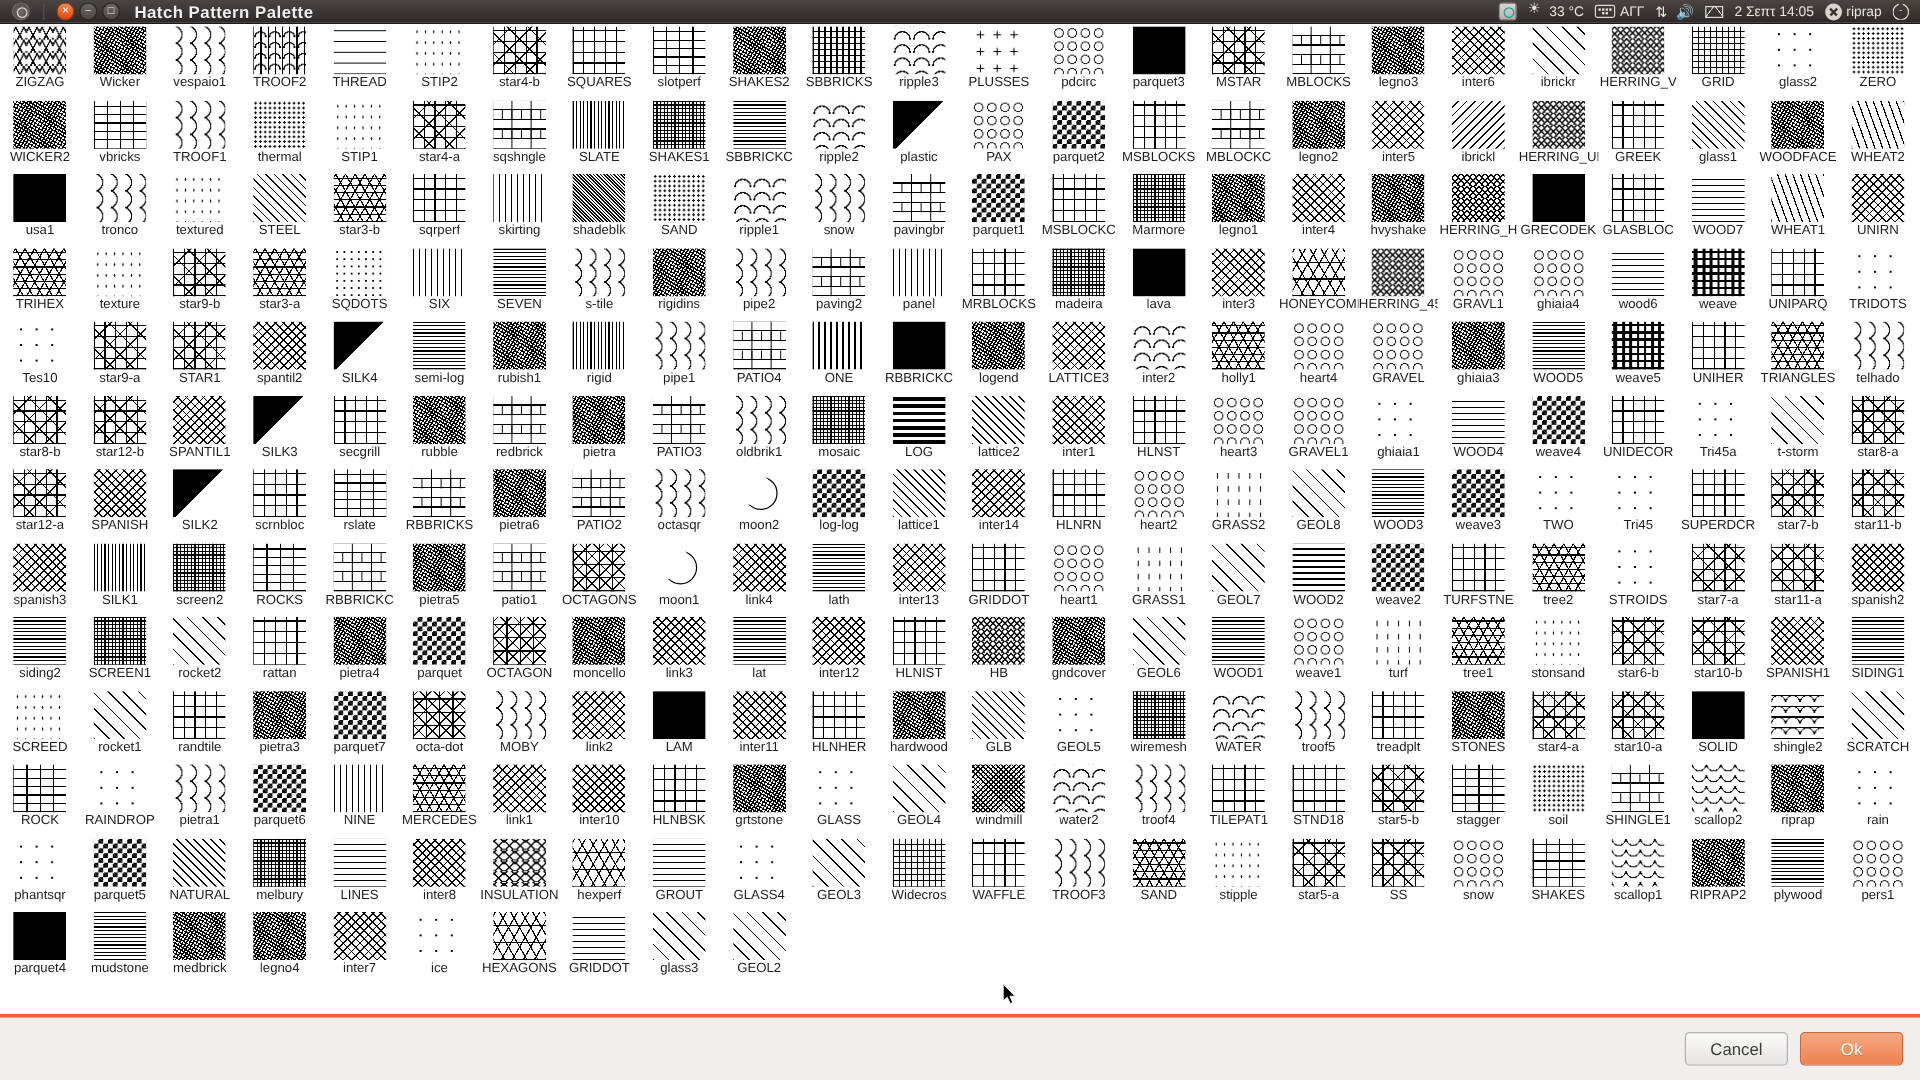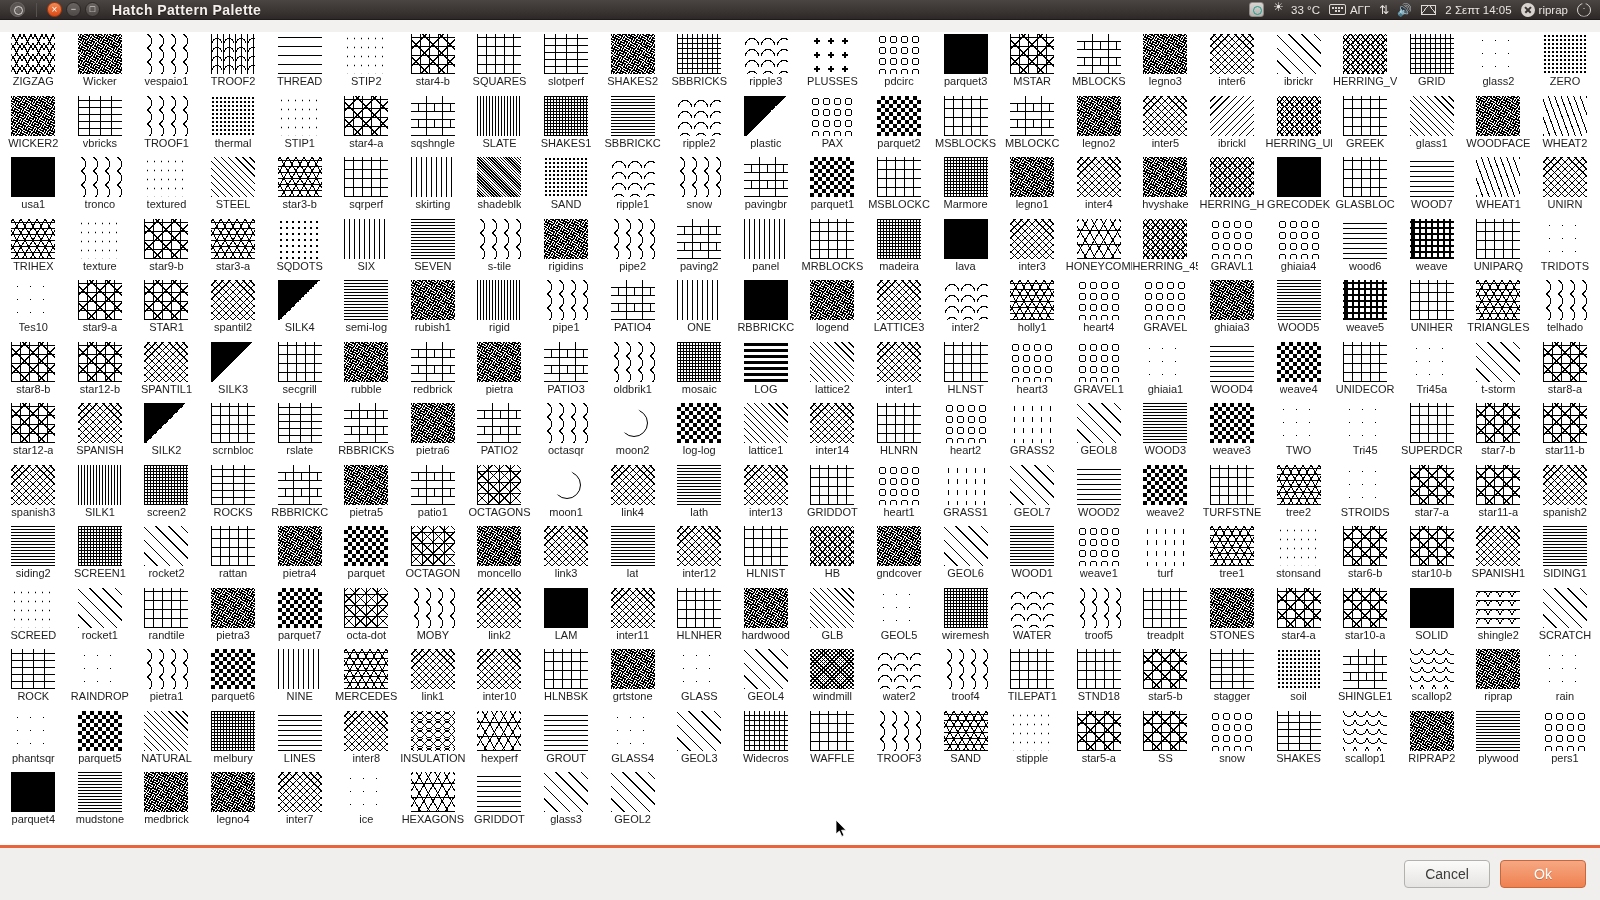--- a/index.html
+++ b/index.html
@@ -78,21 +78,21 @@
   .app-ico::after { content:""; position:absolute; left:3px; top:3px; width:7px; height:7px;
              border-radius:50%; border:1.8px solid #18a08c; }
   .wx-ico { width: 14px; height: 13px; position: relative; }
   .wx-ico::before { content:"\2600"; position:absolute; left:0; top:-3px; font-size:12px; color:#e8e3e0; }
 
   .up-down { font-size: 12px; color: #e8e3e0; letter-spacing:-1px; }
   .vol-ico { font-size: 12px; color: #e8e3e0; }
 
   
   #palette {
-    position: absolute; left: 0; top: 32px; width: 1600px; height: 825px;
+    position: absolute; left: 0; top: 20px; width: 1600px; height: 825px;
     background: #ffffff;
     overflow: hidden;
   }
   #grid {
     display: grid;
     grid-template-columns: repeat(24, 66.6px);
     grid-auto-rows: 61.5px;
     width: 1600px;
   }
   .cell {

